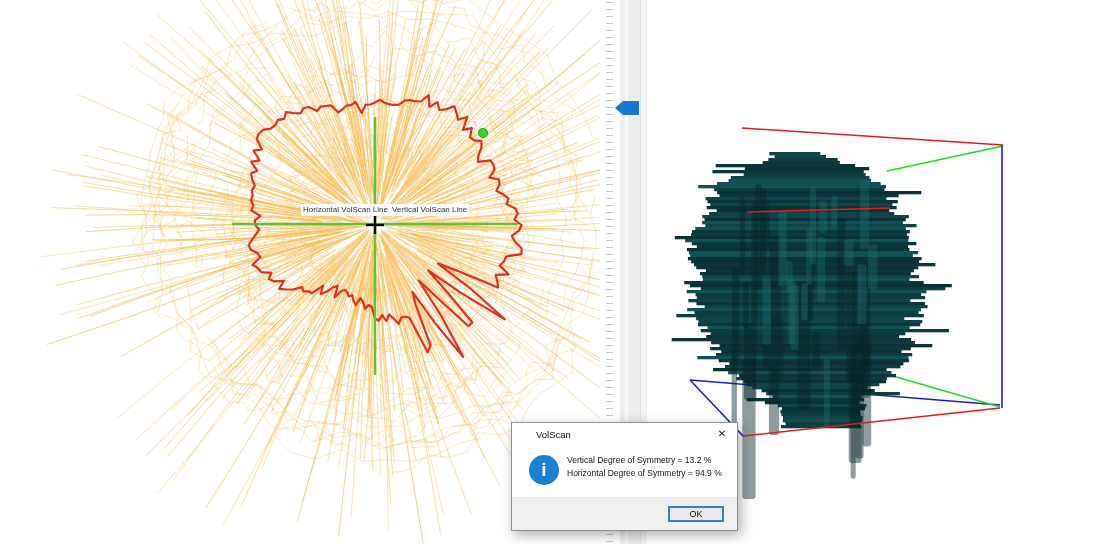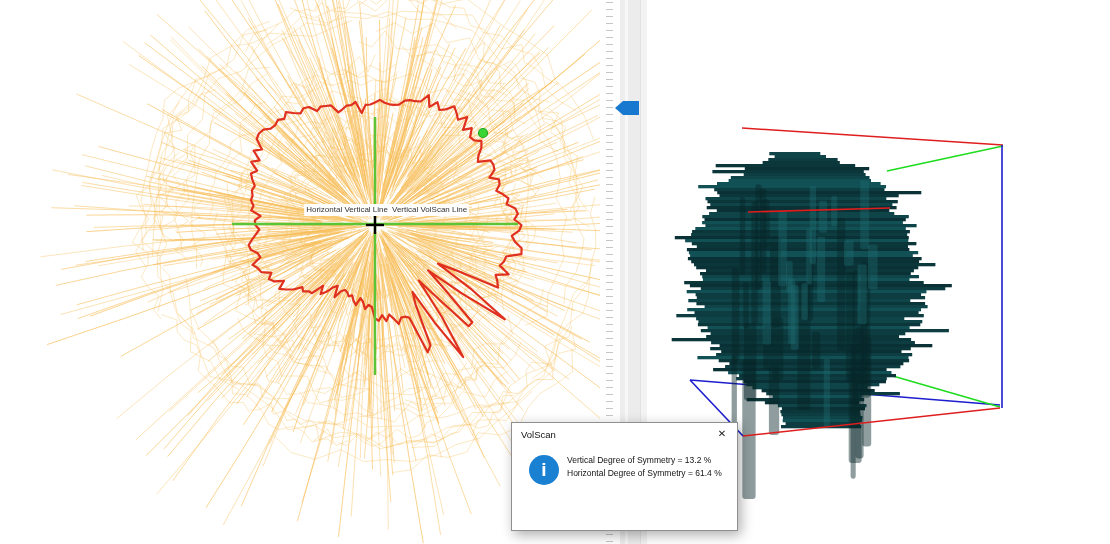--- a/index.html
+++ b/index.html
@@ -23,21 +23,21 @@
     background:linear-gradient(90deg,#ededed 0 5px,#f7f7f7 5px 8px,#ececec 8px 20px,#e2e2e2 20px 21px,#f3f3f3 21px 27px)}
   #marker-svg{position:absolute;left:13px;width:34px;height:20px}
 
   
   #right-pane{position:absolute;left:652px;top:0;width:458px;height:544px;z-index:1}
 
   
   #dialog{position:absolute;left:511px;top:422px;width:227px;height:109px;background:#fff;
     border:1px solid #8f8f8f;box-shadow:3px 4px 12px rgba(0,0,0,.32);z-index:10}
   #dialog-titlebar{position:relative;height:24px;background:#fff}
-  #dialog-title{position:absolute;left:9px;top:6px;font-size:9.5px;color:#111}
+  #dialog-title{position:absolute;left:24px;top:6px;font-size:9.5px;color:#111}
   #dialog-close{position:absolute;right:0;top:0;width:30px;height:22px;border:none;background:transparent;
     text-align:center;line-height:22px;font-size:10px;color:#222;cursor:pointer}
   #info-icon{position:absolute;left:17px;top:32px;width:30px;height:30px;border-radius:50%;
     background:#1a80d2;color:#fff;text-align:center;font-weight:bold;font-size:19px;line-height:29px}
   #dialog-msg{position:absolute;left:55px;top:31px;font-size:8.5px;line-height:13px;color:#111;white-space:nowrap}
   #dialog-footer{position:absolute;left:0;bottom:0;width:100%;height:33px;background:#f0f0f0;border-top:1px solid #e4e4e4}
   #ok-button{position:absolute;right:13px;top:8px;width:56px;height:16px;background:#e9e9e9;
     border:2px solid #2e7fd0;font-size:9px;color:#111;text-align:center;line-height:11px;
     font-family:"Liberation Sans",sans-serif;cursor:pointer;padding:0}
 </style>
@@ -914,21 +914,21 @@
         </g>
         <path d="M521.5,225.0L519.1,230.7L511.7,235.8L514.9,241.6L521.6,248.2L521.4,254.1L506.2,256.5L504.0,261.4L499.9,265.6L508.6,274.3L495.6,274.9L497.4,281.4L497.9,287.6L455.5,270.1L438.0,263.6L472.5,290.2L504.8,319.3L461.8,293.4L428.0,270.3L445.3,290.0L472.3,322.3L468.6,326.2L437.0,297.5L418.8,280.5L441.9,317.0L463.2,357.0L435.1,323.1L412.5,291.9L415.6,304.6L430.5,345.3L427.7,352.3L409.2,317.6L404.8,316.7L401.1,317.6L398.8,323.9L393.6,318.6L389.2,314.5L386.4,321.2L382.1,315.1L378.8,320.8L375.0,318.5L371.8,307.0L368.7,304.8L365.1,309.0L362.9,301.6L360.5,298.1L355.8,305.1L353.6,300.9L352.2,295.3L348.7,296.3L347.2,292.2L345.1,290.0L341.4,291.0L334.5,297.3L337.7,285.9L333.4,287.2L326.5,291.8L320.6,294.0L323.1,285.7L312.0,293.2L308.7,291.3L303.2,291.4L302.3,287.1L293.2,289.5L286.3,289.5L279.3,288.9L284.0,280.8L274.3,281.4L268.9,279.1L271.3,272.8L261.2,272.1L257.9,268.2L252.5,264.8L260.4,257.3L257.6,253.2L250.8,249.7L248.7,245.0L252.0,239.6L255.9,234.4L259.3,229.5L255.4,225.0L254.8,220.3L260.5,216.0L251.2,210.4L253.5,205.8L250.9,200.3L252.6,195.6L251.9,190.3L254.8,185.9L252.3,179.7L251.0,173.6L257.1,170.7L251.2,161.9L259.6,160.3L253.6,150.6L261.9,149.4L256.7,139.0L258.9,133.5L263.4,129.6L270.7,128.6L275.2,125.2L277.9,119.9L284.3,118.8L286.0,112.1L293.6,113.0L300.5,113.4L303.4,108.2L308.9,107.0L317.0,111.1L320.5,106.7L325.7,106.0L330.8,105.3L338.4,112.4L342.4,109.3L346.4,105.7L351.2,105.2L355.5,102.0L361.7,113.0L365.5,104.9L370.3,104.5L375.0,102.5L379.9,99.9L384.6,102.8L389.3,104.3L394.0,104.9L398.9,104.7L404.9,100.6L410.2,100.1L415.2,101.2L420.6,101.5L428.8,95.2L429.4,106.9L437.5,102.2L439.4,110.0L445.8,109.4L454.3,106.3L456.5,112.8L458.0,119.7L467.2,117.0L463.0,129.8L471.8,128.2L470.1,137.1L474.2,140.3L481.4,141.1L481.4,147.7L478.3,156.0L477.9,161.9L490.4,160.4L493.4,164.7L494.5,169.9L489.4,177.6L498.9,179.3L499.6,184.5L496.3,190.8L503.0,194.3L508.5,198.4L506.6,204.2L515.3,208.4L517.8,213.8L514.3,219.5Z" stroke="#E0301F" stroke-width="2.2" fill="none" stroke-linejoin="round"></path>
         <line x1="232" y1="224" x2="518" y2="224" stroke="#5CC437" stroke-width="2.4"></line>
         <line x1="375" y1="117" x2="375" y2="375" stroke="#5CC437" stroke-width="2.4"></line>
         <g>
           <line x1="366" y1="225" x2="384" y2="225" stroke="#000000" stroke-width="2.4"></line>
           <line x1="375" y1="216" x2="375" y2="234" stroke="#000000" stroke-width="2.4"></line>
         </g>
         <circle cx="483" cy="133" r="4.5" fill="#3BD435" stroke="#22A822" stroke-width="1.2"></circle>
       </svg>
-    <div class="sym-label" id="hlabel">Horizontal Vertical Line</div>
+    <div class="sym-label" id="hlabel">Horizontal VolScan Line</div>
     <div class="sym-label" id="vlabel">Vertical VolScan Line</div>
   </div>
 
   <div id="ruler">
     <div id="ruler-ticks"></div>
     <div id="ruler-track"></div>
     <svg id="marker-svg" viewBox="0 0 34 20" style="top: 98px;">
       <polygon id="marker-poly" points="2,10 10,3 26,3 26,17 10,17" fill="#1878CF"></polygon>
     </svg>
   </div>
@@ -1091,17 +1091,20 @@
   <div id="dialog">
     <div id="dialog-titlebar">
       <span id="dialog-title">VolScan</span>
       <button id="dialog-close">
         <span>✕</span>
       </button>
     </div>
     <div id="info-icon">i</div>
     <div id="dialog-msg">
       <div>Vertical Degree of Symmetry = 13.2 %</div>
-      <div>Horizontal Degree of Symmetry = 61.4 %</div>
+      <div>Horizontal Degree of Symmetry = 94.9 %</div>
+    </div>
+    <div id="dialog-footer">
+      <button id="ok-button">OK</button>
     </div>
   </div>
 
 </div>
 
 </body></html>

